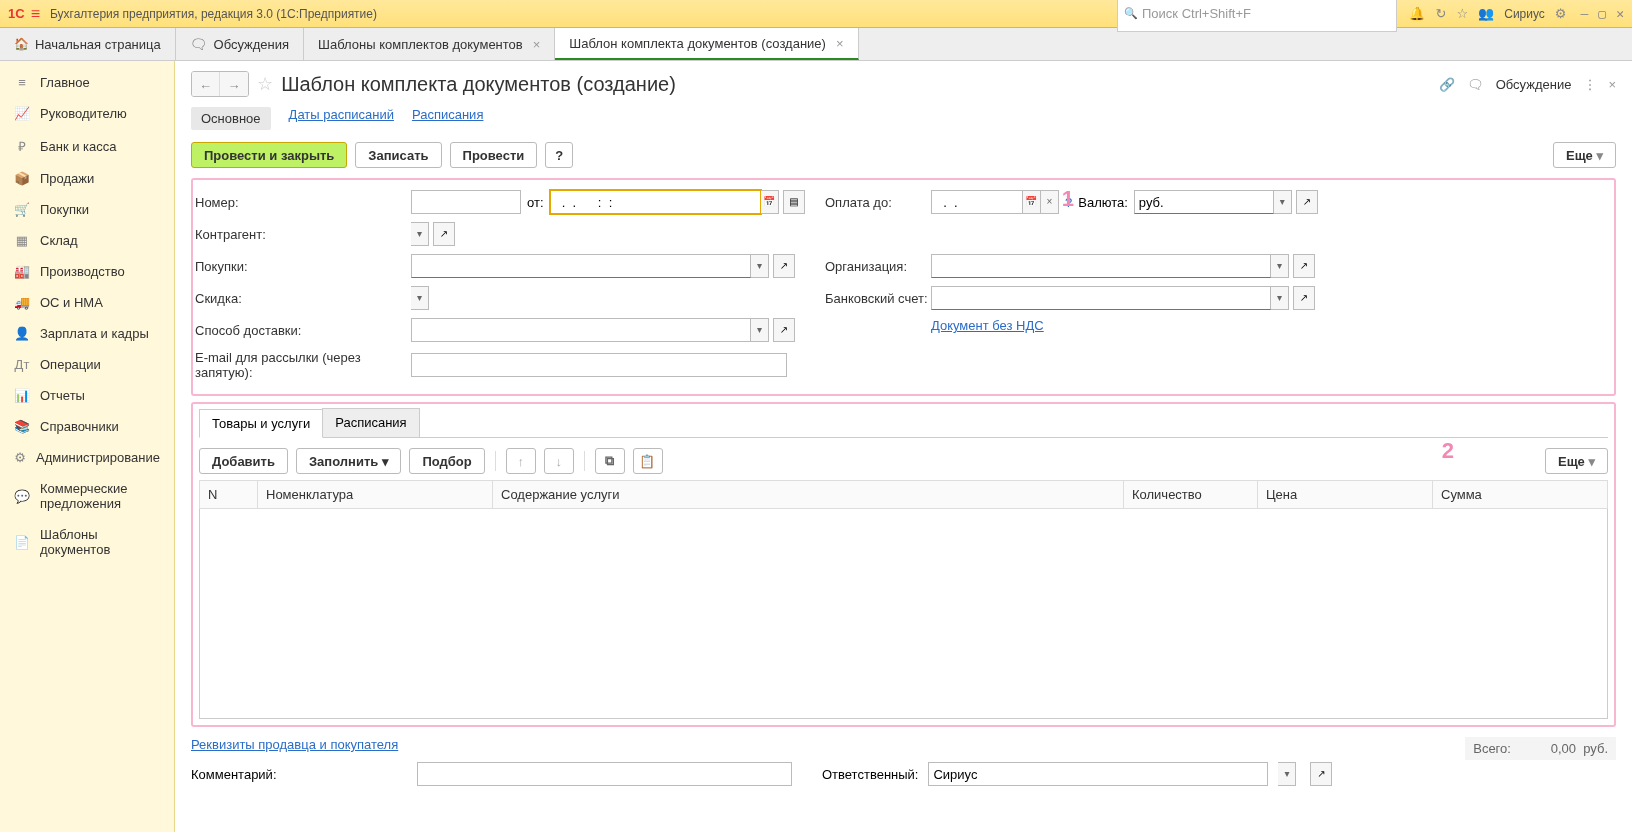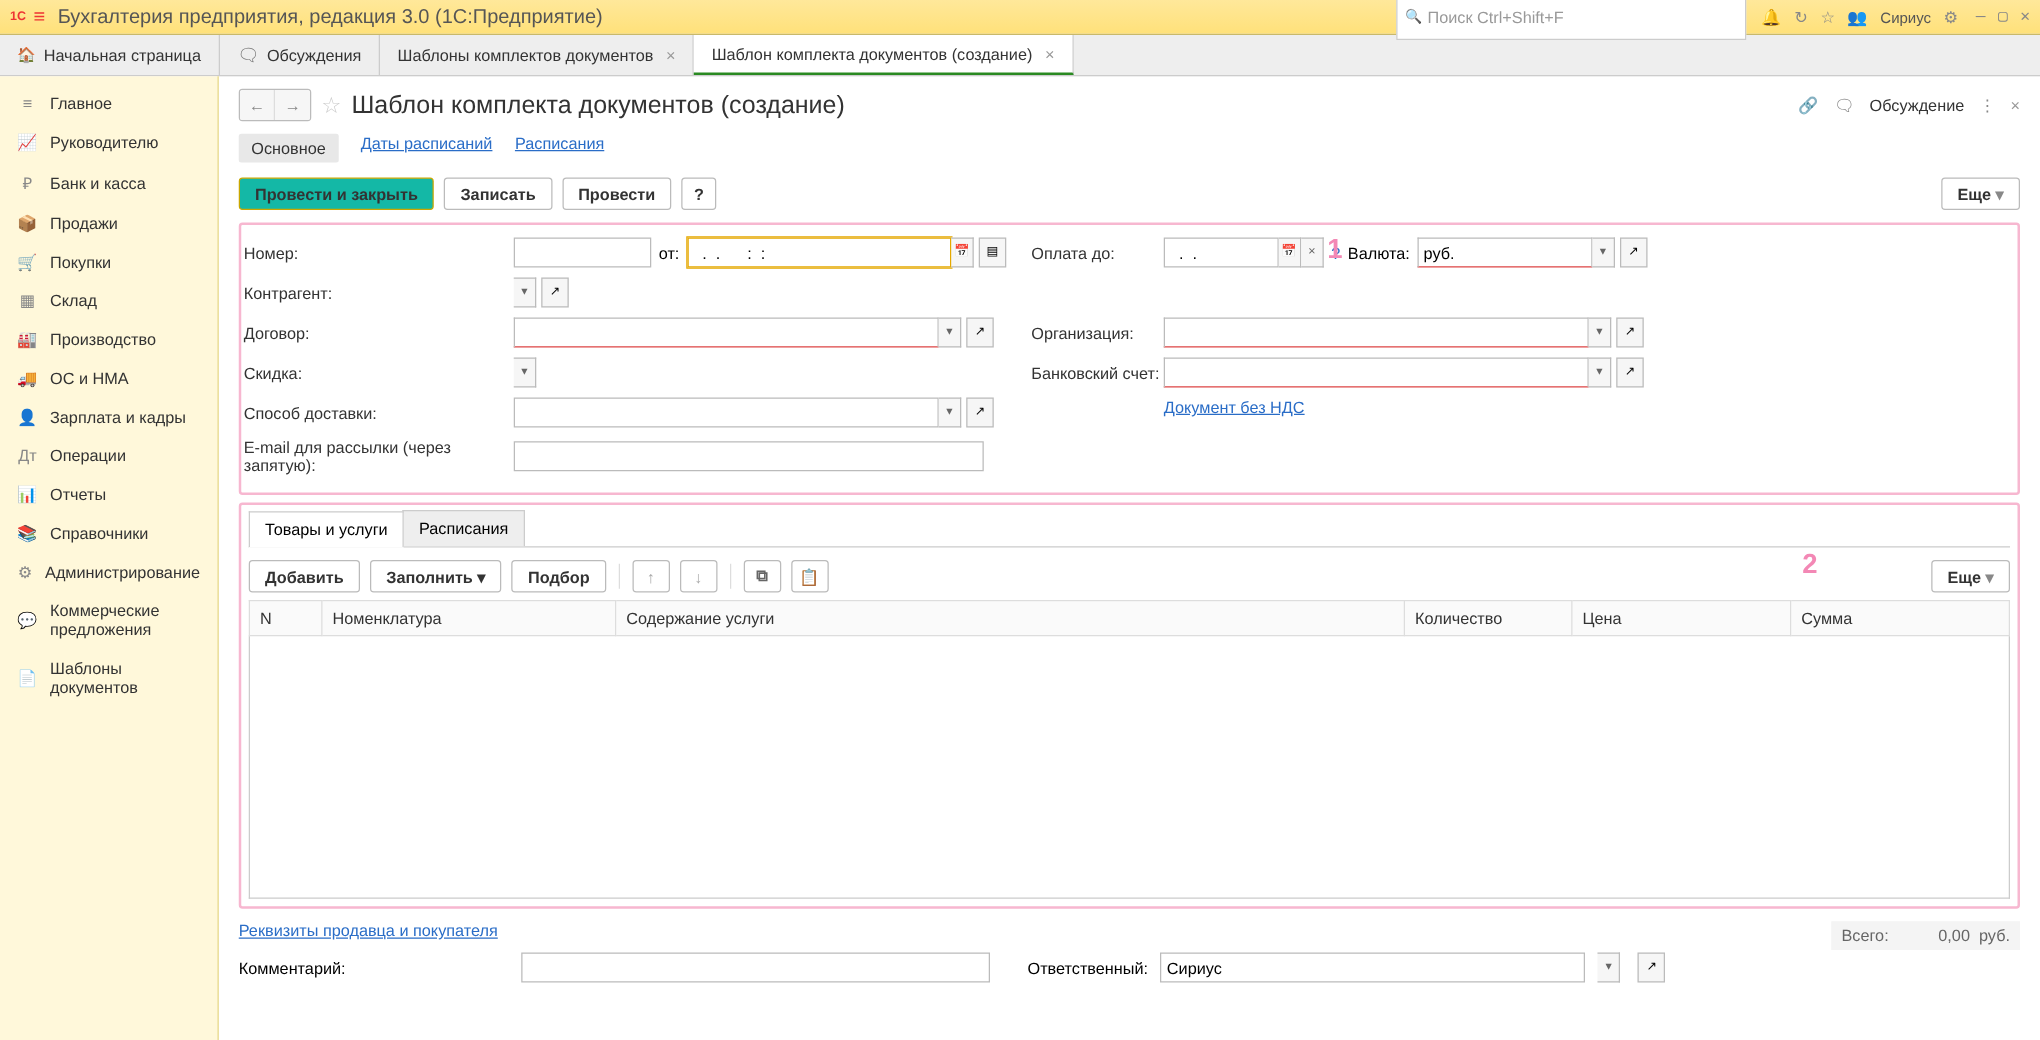--- a/index.html
+++ b/index.html
@@ -1,22 +1,22 @@
 <!DOCTYPE html>
 <html><head>
 <meta charset="utf-8">
 <style>
 * { box-sizing: border-box; margin: 0; padding: 0; font-family: Arial, sans-serif; font-size: 13px; }
 body { background: #fff; overflow: hidden; }
 
 
 .titlebar { height: 28px; background: linear-gradient(#ffe89a,#ffe17a); display: flex; align-items: center; padding: 0 8px; border-bottom: 1px solid #c9b96a; }
-.logo-1c { color: #e33; font-weight: bold; font-size: 10px; margin-right: 6px; }
+.logo-1c { color: #e33; font-weight: bold; font-size: 13px; margin-right: 6px; }
 .titlebar .burger { color: #e33; font-size: 16px; margin-right: 10px; cursor: pointer; }
-.titlebar .title { color: #555; font-size: 16px; }
+.titlebar .title { color: #555; font-size: 12px; }
 .titlebar .search { margin-left: auto; width: 280px; height: 36px; background: #fff; border: 1px solid #ccc; display: flex; align-items: center; padding: 0 6px; color: #999; font-size: 12px; }
 .titlebar .search::before { content: "🔍"; font-size: 11px; margin-right: 4px; color: #999; }
 .titlebar .icons { display: flex; align-items: center; gap: 10px; margin-left: 12px; color: #888; }
 .titlebar .icons span { cursor: pointer; }
 .titlebar .user { color: #555; font-size: 12px; }
 .wctrl { display: flex; gap: 10px; margin-left: 14px; color: #888; }
 .wctrl span { cursor: pointer; font-family: monospace; }
 
 
 .tabrow { height: 33px; background: #eee; display: flex; align-items: stretch; border-bottom: 1px solid #ccc; }
@@ -47,21 +47,21 @@
 .hdr-right .closex { color: #999; }
 
 
 .subtabs { display: flex; gap: 18px; margin-bottom: 12px; }
 .subtabs span { cursor: pointer; color: #2a6dc7; text-decoration: underline; }
 .subtabs span.active { color: #333; background: #e8e8e8; padding: 4px 10px; text-decoration: none; border-radius: 2px; }
 
 
 .actions { display: flex; gap: 8px; align-items: center; margin-bottom: 10px; }
 .btn { height: 26px; padding: 0 12px; border: 1px solid #bbb; background: #fff; cursor: pointer; border-radius: 3px; color: #333; font-weight: bold; }
-.btn.primary { background: #14b8a6; border-color: #c9a700; font-weight: bold; }
+.btn.primary { background: #bef264; border-color: #c9a700; font-weight: bold; }
 .btn.q { width: 28px; padding: 0; text-align: center; }
 .btn.more { margin-left: auto; }
 .btn.more::after { content: " ▾"; color: #888; }
 
 
 .block1 { border: 2px solid #f7b7d0; border-radius: 3px; padding: 10px 12px 6px 2px; position: relative; }
 .badge { position: absolute; font-size: 22px; color: #f388b5; font-weight: bold; }
 .badge.b1 { top: 6px; right: 540px; }
 .badge.b2 { top: 34px; right: 160px; }
 .frow { display: flex; align-items: center; margin-bottom: 8px; }
@@ -251,21 +251,21 @@
             <input class="inp date active" value="  .  .      :  :" style="">
             <span class="dd">📅</span>
             <span class="ext">▤</span>
           </div>
           <div class="frow">
             <label>Контрагент:</label>
             <span class="dd">▾</span>
             <span class="ext">↗</span>
           </div>
           <div class="frow">
-            <label>Договор:</label>
+            <label>Покупки:</label>
             <input class="inp req" style="width: 340px; flex: 0 0 auto;" value="">
             <span class="dd">▾</span>
             <span class="ext">↗</span>
           </div>
           <div class="frow">
             <label>Скидка:</label>
             <span class="dd">▾</span>
           </div>
           <div class="frow">
             <label>Способ доставки:</label>

